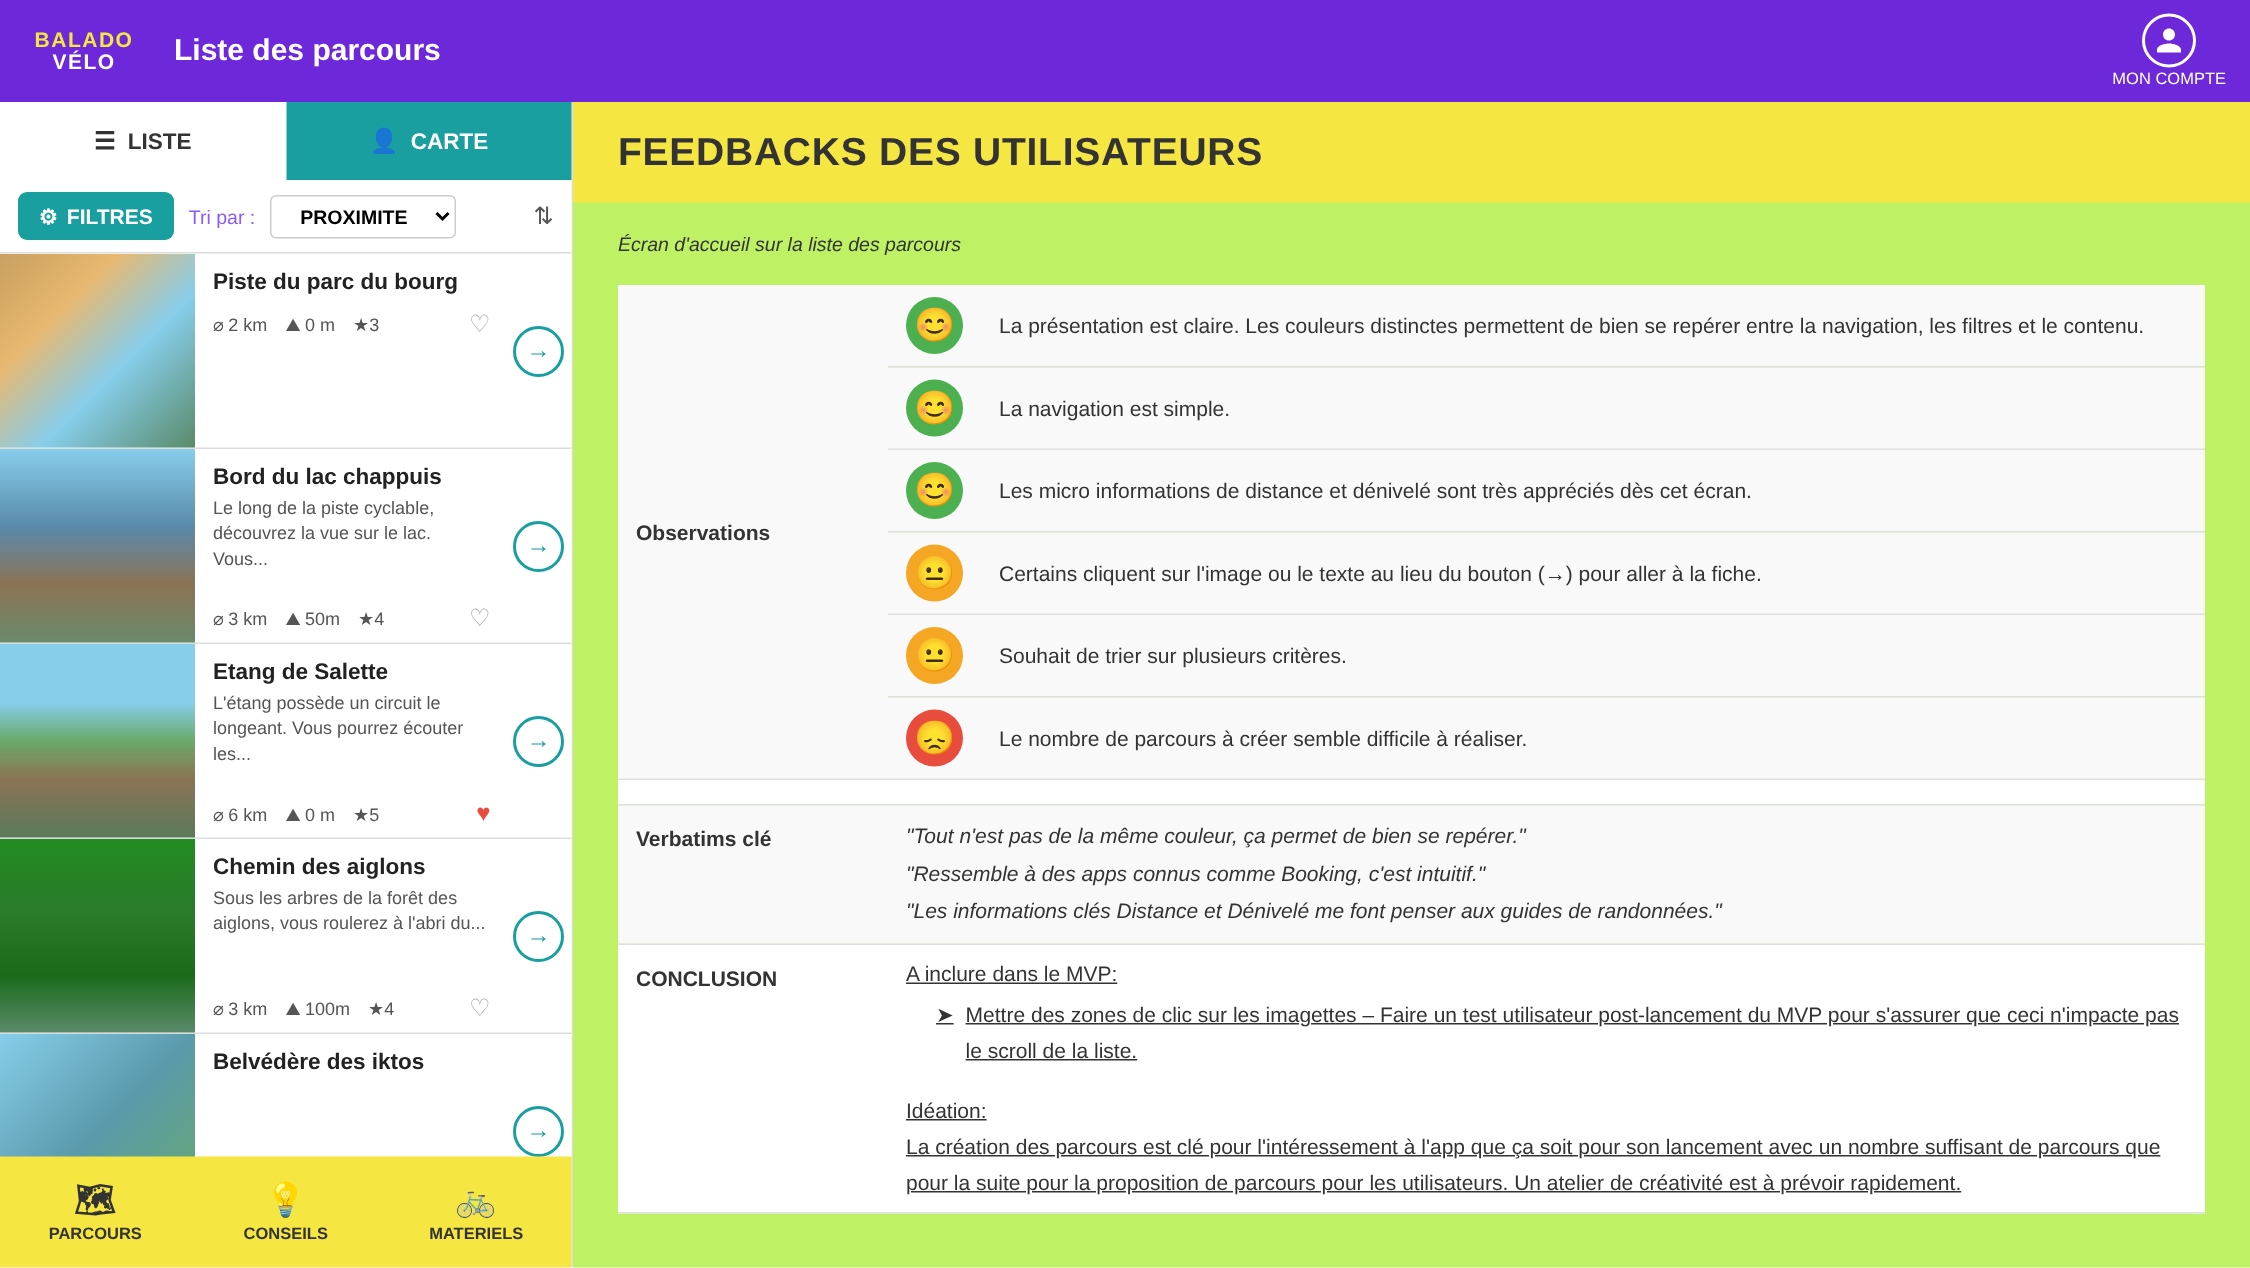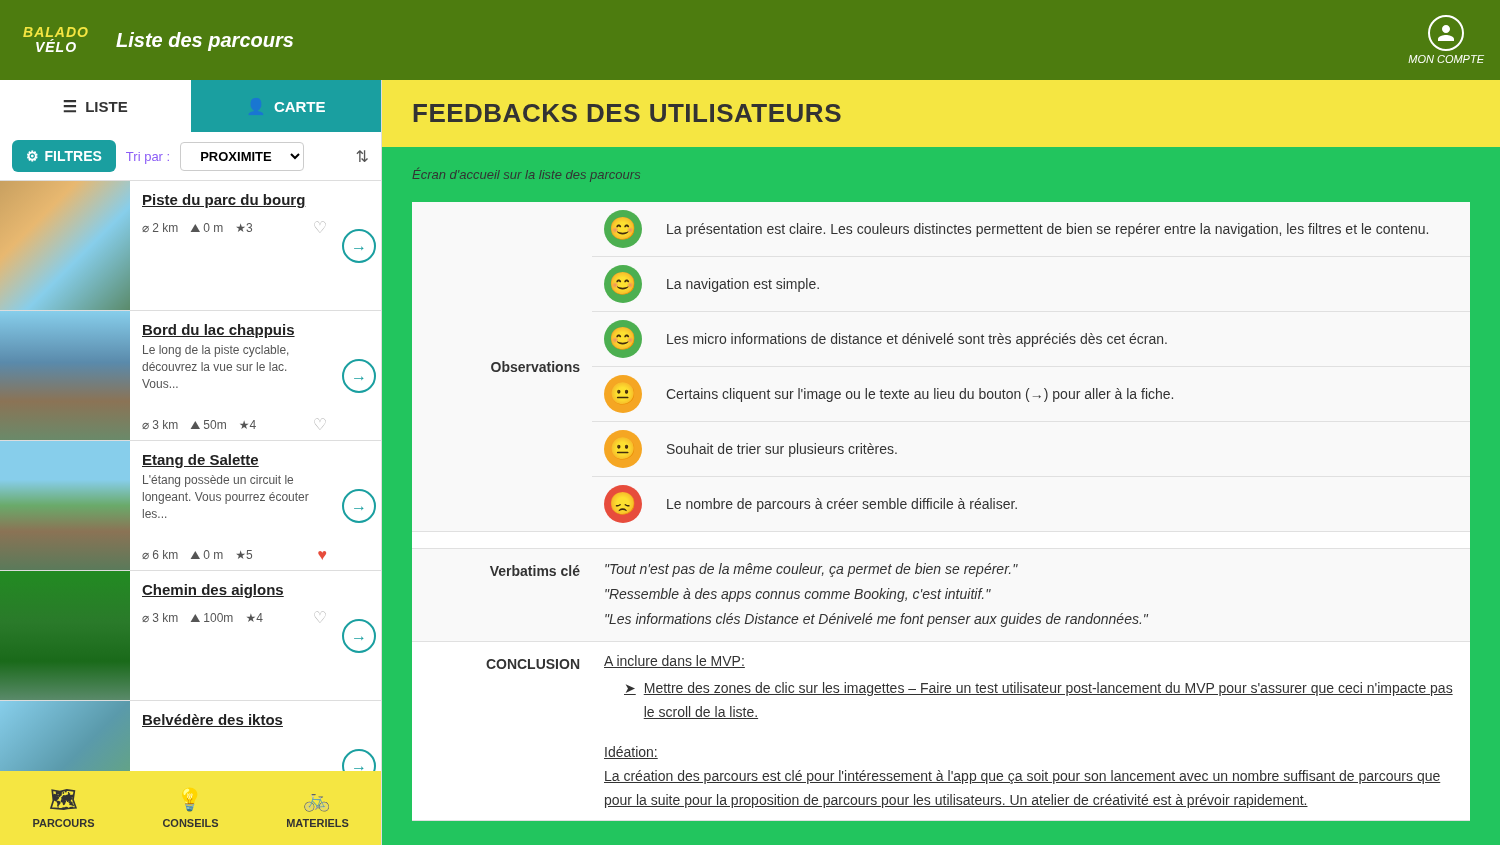--- a/index.html
+++ b/index.html
@@ -1,26 +1,25 @@
 <!DOCTYPE html>
 <html><head>
   <meta charset="utf-8">
   <style>
     * { box-sizing: border-box; margin: 0; padding: 0; }
     body { font-family: Arial, sans-serif; width: 1500px; height: 845px; overflow: hidden; display: flex; flex-direction: column; }
 
     
     .top-header {
-      background: #4d7c0f;
+      background: #6d28d9;
       display: flex;
       align-items: center;
       padding: 0 16px;
-      height: 80px;
+      height: 68px;
       flex-shrink: 0;
-      font-style: italic;
     }
     .logo-area {
       display: flex;
       flex-direction: column;
       align-items: center;
       margin-right: 20px;
       width: 80px;
     }
     .logo-text-balado { color: #f5e642; font-weight: 900; font-size: 14px; line-height: 1.1; letter-spacing: 1px; }
     .logo-text-velo { color: white; font-weight: 900; font-size: 14px; line-height: 1.1; letter-spacing: 1px; }
@@ -130,21 +129,21 @@
     .img-salette { background: linear-gradient(180deg, #87ceeb 30%, #6aaa6a 50%, #8b7355 70%, #5a7a5a 100%); }
     .img-aiglons { background: linear-gradient(180deg, #228b22 0%, #2a7a2a 40%, #1a6a1a 70%, #5a8a6a 100%); }
     .img-belveder { background: linear-gradient(135deg, #87ceeb 0%, #5a9aab 50%, #6aaa6a 100%); }
 
     .parcours-content {
       flex: 1;
       padding: 10px 10px 6px 12px;
       display: flex;
       flex-direction: column;
     }
-    .parcours-name { font-weight: 700; font-size: 15px; color: #222; margin-bottom: 4px; text-decoration: underline; }
+    .parcours-name { font-weight: 700; font-size: 15px; color: #222; margin-bottom: 4px; }
     .parcours-desc { font-size: 12px; color: #555; line-height: 1.4; flex: 1; }
     .parcours-meta {
       display: flex;
       align-items: center;
       gap: 12px;
       font-size: 12px;
       color: #555;
       margin-top: 6px;
     }
     .meta-item { display: flex; align-items: center; gap: 3px; }
@@ -193,21 +192,21 @@
       color: #333;
       cursor: pointer;
     }
     .nav-icon { font-size: 22px; }
 
     
     .right-panel {
       flex: 1;
       display: flex;
       flex-direction: column;
-      background: #22c55e;
+      background: #bef264;
       overflow-y: auto;
     }
 
     .feedback-header {
       background: #f5e642;
       padding: 18px 30px;
       flex-shrink: 0;
     }
     .feedback-title {
       font-size: 26px;
@@ -241,21 +240,20 @@
     .feedback-table tr {
       border-bottom: 1px solid #e0e0e0;
     }
     .section-label {
       font-weight: 700;
       font-size: 15px;
       color: #222;
       vertical-align: top;
       padding-top: 14px;
       width: 180px;
-      text-align: right;
     }
     .emoji-cell {
       width: 60px;
       text-align: center;
       vertical-align: middle;
     }
     .emoji-circle {
       width: 38px;
       height: 38px;
       border-radius: 50%;
@@ -370,20 +368,21 @@
       </div>
     </div>
     <div class="parcours-arrow">
       <button class="arrow-btn">→</button>
     </div>
   </div>
         <div class="parcours-item">
     <div class="parcours-image img-aiglons"></div>
     <div class="parcours-content">
       <div class="parcours-name">Chemin des aiglons</div>
+      <div class="parcours-desc">Sous les arbres de la forêt des aiglons, vous roulerez à l'abri du...</div>
       <div class="parcours-meta">
         <span class="meta-item"><span>⌀</span> 3 km</span>
         <span class="meta-item"><span>⛰</span> 100m</span>
         <span class="meta-item">★4</span>
         <span class="heart-icon heart-empty">♡</span>
       </div>
     </div>
     <div class="parcours-arrow">
       <button class="arrow-btn">→</button>
     </div>

